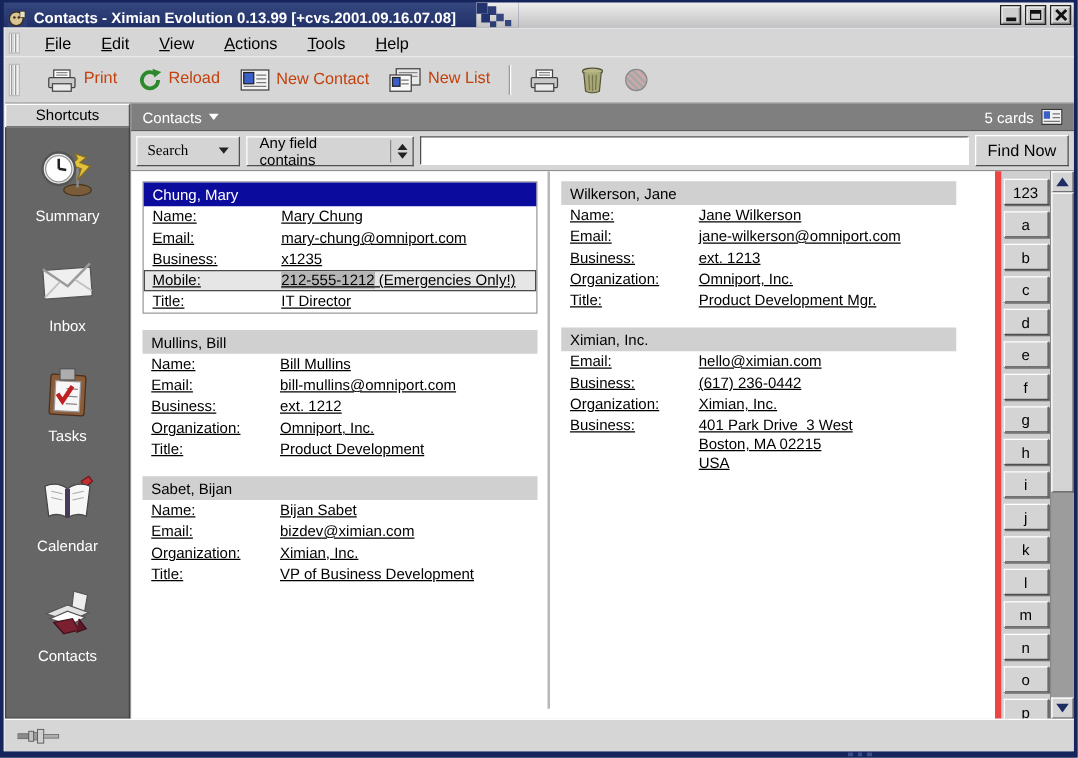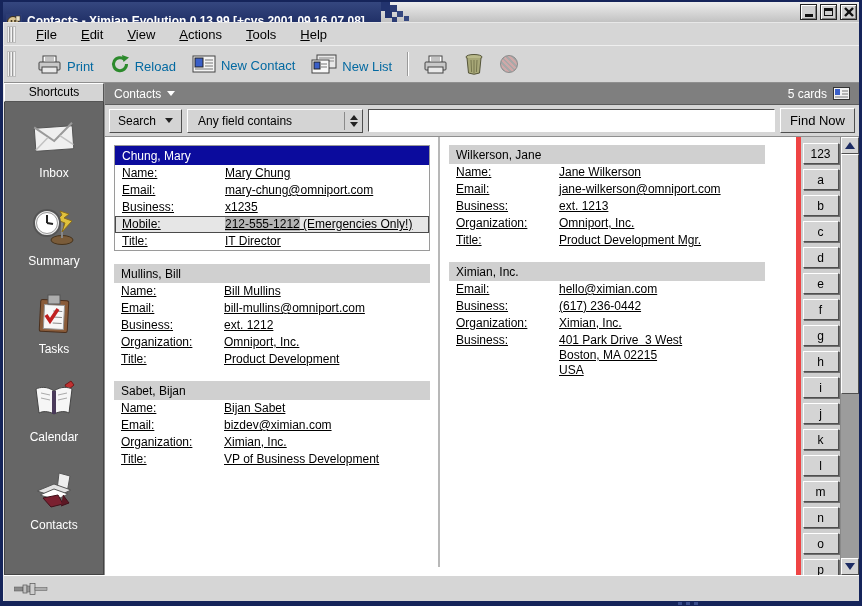--- a/index.html
+++ b/index.html
@@ -15,21 +15,21 @@
     background:#15245a;
     display:flex; flex-direction:column;
     position:relative;
   }
 
   
   .titlebar { flex:0 0 20px; height:20px; display:flex; align-items:stretch; }
   .tb-left {
     width:378px; flex:0 0 378px;
     background:linear-gradient(#35477f,#1d2c63);
-    display:flex; align-items:flex-start; gap:5px; padding:12px 3px;
+    display:flex; align-items:center; gap:5px; padding:12px 3px;
   }
   .tb-title { color:#fff; font-size:12px; font-weight:bold; white-space:nowrap; }
   .tb-stairs { flex:0 0 34px; background:linear-gradient(#ededed,#c2c2c2); position:relative; overflow:hidden; }
   .tb-right {
     flex:1; background:linear-gradient(#ededed,#c2c2c2);
     display:flex; justify-content:flex-end; align-items:center; gap:3px; padding-right:2px;
   }
   .win-btn {
     width:17px; height:16px; background:#cfcfcf; border:1px solid #222;
     box-shadow:inset 1px 1px 0 #fff, inset -1px -1px 0 #808080;
@@ -51,21 +51,21 @@
     border:1px solid #bdbdbd;
   }
   .menu-item { padding:2px 12px; font-size:13px; color:#000; }
   .menu-item::first-letter { text-decoration:underline; }
 
   .toolbar {
     flex:0 0 37px; display:flex; align-items:center; background:#d6d6d6;
     border-bottom:1px solid #8f8f8f; padding-left:3px; gap:10px;
   }
   .toolbar .grippie { height:26px; }
-  .tool-btn { display:flex; align-items:flex-end; gap:5px; font-size:13px; color:#0369a1; padding:2px 3px; }
+  .tool-btn { display:flex; align-items:flex-start; gap:5px; font-size:13px; color:#c2410c; padding:2px 3px; }
   .tool-sep { width:1px; height:24px; background:#9a9a9a; box-shadow:1px 0 0 #fff; margin:0 2px; }
   .stop-circle {
     width:18px; height:18px; border-radius:50%; border:1px solid #8a8a8a;
     background:repeating-linear-gradient(45deg,#cfa8a8 0 2px,#a8a8a8 2px 4px);
   }
 
   
   .main { flex:1; min-height:0; display:flex;border-radius:16px; }
 
   .sidebar { flex:0 0 101px; width:101px; display:flex; flex-direction:column; border-right:1px solid #8f8f8f; }
@@ -90,23 +90,23 @@
   .flex-spacer { flex:1; }
 
   .search-bar {
     flex:0 0 31px; background:#d6d6d6; display:flex; align-items:center;
     padding:3px 4px; gap:5px; border-bottom:1px solid #8f8f8f;
   }
   .bevel {
     background:#d4d4d4; font-size:12px; color:#000;
     border:1px solid #4f4f4f; border-top-color:#fff; border-left-color:#fff;
   }
-  .search-btn { height:24px; padding:0 8px; display:flex; align-items:center; gap:9px; }
+  .search-btn { height:24px; padding:0 8px; display:flex; align-items:center; gap:24px;font-family:Liberation Serif, serif; }
   .dk-caret { width:0; height:0; border-left:4px solid transparent; border-right:4px solid transparent; border-top:5px solid #222; }
-  .scope-combo { height:24px; padding:0 4px 0 10px; display:flex; align-items:center; gap:10px; width:176px; }
+  .scope-combo { height:24px; padding:0 4px 0 10px; display:flex; align-items:center; gap:10px; width:134px; }
   .scope-label { flex:1; }
   .spinner { display:flex; flex-direction:column; gap:2px; border-left:1px solid #8a8a8a; padding-left:5px; height:18px; justify-content:center; }
   .tri-up-s { width:0; height:0; border-left:4px solid transparent; border-right:4px solid transparent; border-bottom:5px solid #222; }
   .tri-dn-s { width:0; height:0; border-left:4px solid transparent; border-right:4px solid transparent; border-top:5px solid #222; }
   .search-input {
     flex:1; height:23px; background:#fff; font-size:12px; padding:0 4px;
     border:1px solid #fff; border-top-color:#4f4f4f; border-left-color:#4f4f4f; outline:none;
     font-family:"Liberation Sans", sans-serif;
   }
   .find-btn { height:25px; padding:0 9px; font-size:13px; display:flex; align-items:center; }
@@ -284,41 +284,41 @@
 
     <div class="main">
 
       <div class="sidebar">
         <div class="shortcuts-btn">Shortcuts</div>
         <div class="sidebar-panel">
 
           <div class="sc-item">
             <div class="sc-icon">
               <svg width="46" height="46" viewBox="0 0 46 46">
-                <rect x="4" y="12" width="38" height="23" rx="1" fill="#efefef" stroke="#555" transform="rotate(-4 23 23)"></rect>
-                <path d="M4 11 L23 26 L42 9" fill="none" stroke="#9a9a9a" stroke-width="2" transform="rotate(-4 23 23)"></path>
-                <path d="M4 34 L17 22 M42 31 L29 21" stroke="#c2c2c2" stroke-width="1.5" transform="rotate(-4 23 23)"></path>
-              </svg>
-            </div>
-            <span>Inbox</span>
-          </div>
-
-          <div class="sc-item">
-            <div class="sc-icon">
-              <svg width="46" height="46" viewBox="0 0 46 46">
                 <ellipse cx="31" cy="37" rx="11" ry="4.5" fill="#7a5c3a" stroke="#46331c"></ellipse>
                 <line x1="31" y1="14" x2="31" y2="35" stroke="#888" stroke-width="2"></line>
                 <path d="M29 8 l9 3 -5 4 8 3 -10 11 3 -9 -8 -3 5 -5z" fill="#e0c23c" stroke="#8a6d1d"></path>
                 <circle cx="16" cy="20" r="13" fill="#ececec" stroke="#555" stroke-width="2"></circle>
                 <circle cx="16" cy="20" r="10.5" fill="#fff" stroke="#999"></circle>
                 <line x1="16" y1="20" x2="16" y2="12" stroke="#222" stroke-width="2"></line>
                 <line x1="16" y1="20" x2="22" y2="21" stroke="#222" stroke-width="2"></line>
               </svg>
             </div>
             <span>Summary</span>
+          </div>
+
+          <div class="sc-item">
+            <div class="sc-icon">
+              <svg width="46" height="46" viewBox="0 0 46 46">
+                <rect x="4" y="12" width="38" height="23" rx="1" fill="#efefef" stroke="#555" transform="rotate(-4 23 23)"></rect>
+                <path d="M4 11 L23 26 L42 9" fill="none" stroke="#9a9a9a" stroke-width="2" transform="rotate(-4 23 23)"></path>
+                <path d="M4 34 L17 22 M42 31 L29 21" stroke="#c2c2c2" stroke-width="1.5" transform="rotate(-4 23 23)"></path>
+              </svg>
+            </div>
+            <span>Inbox</span>
           </div>
 
           <div class="sc-item">
             <div class="sc-icon">
               <svg width="46" height="46" viewBox="0 0 46 46">
                 <rect x="9" y="9" width="28" height="32" rx="2" fill="#8a5c3a" stroke="#4a2f1d" transform="rotate(3 23 25)"></rect>
                 <rect x="13" y="14" width="20" height="24" fill="#f7f7f7" stroke="#999" transform="rotate(3 23 25)"></rect>
                 <rect x="17" y="4" width="12" height="9" fill="#adadad" stroke="#555"></rect>
                 <line x1="22" y1="20" x2="31" y2="20" stroke="#888" transform="rotate(3 23 25)"></line>
                 <line x1="22" y1="26" x2="31" y2="26" stroke="#888" transform="rotate(3 23 25)"></line>

